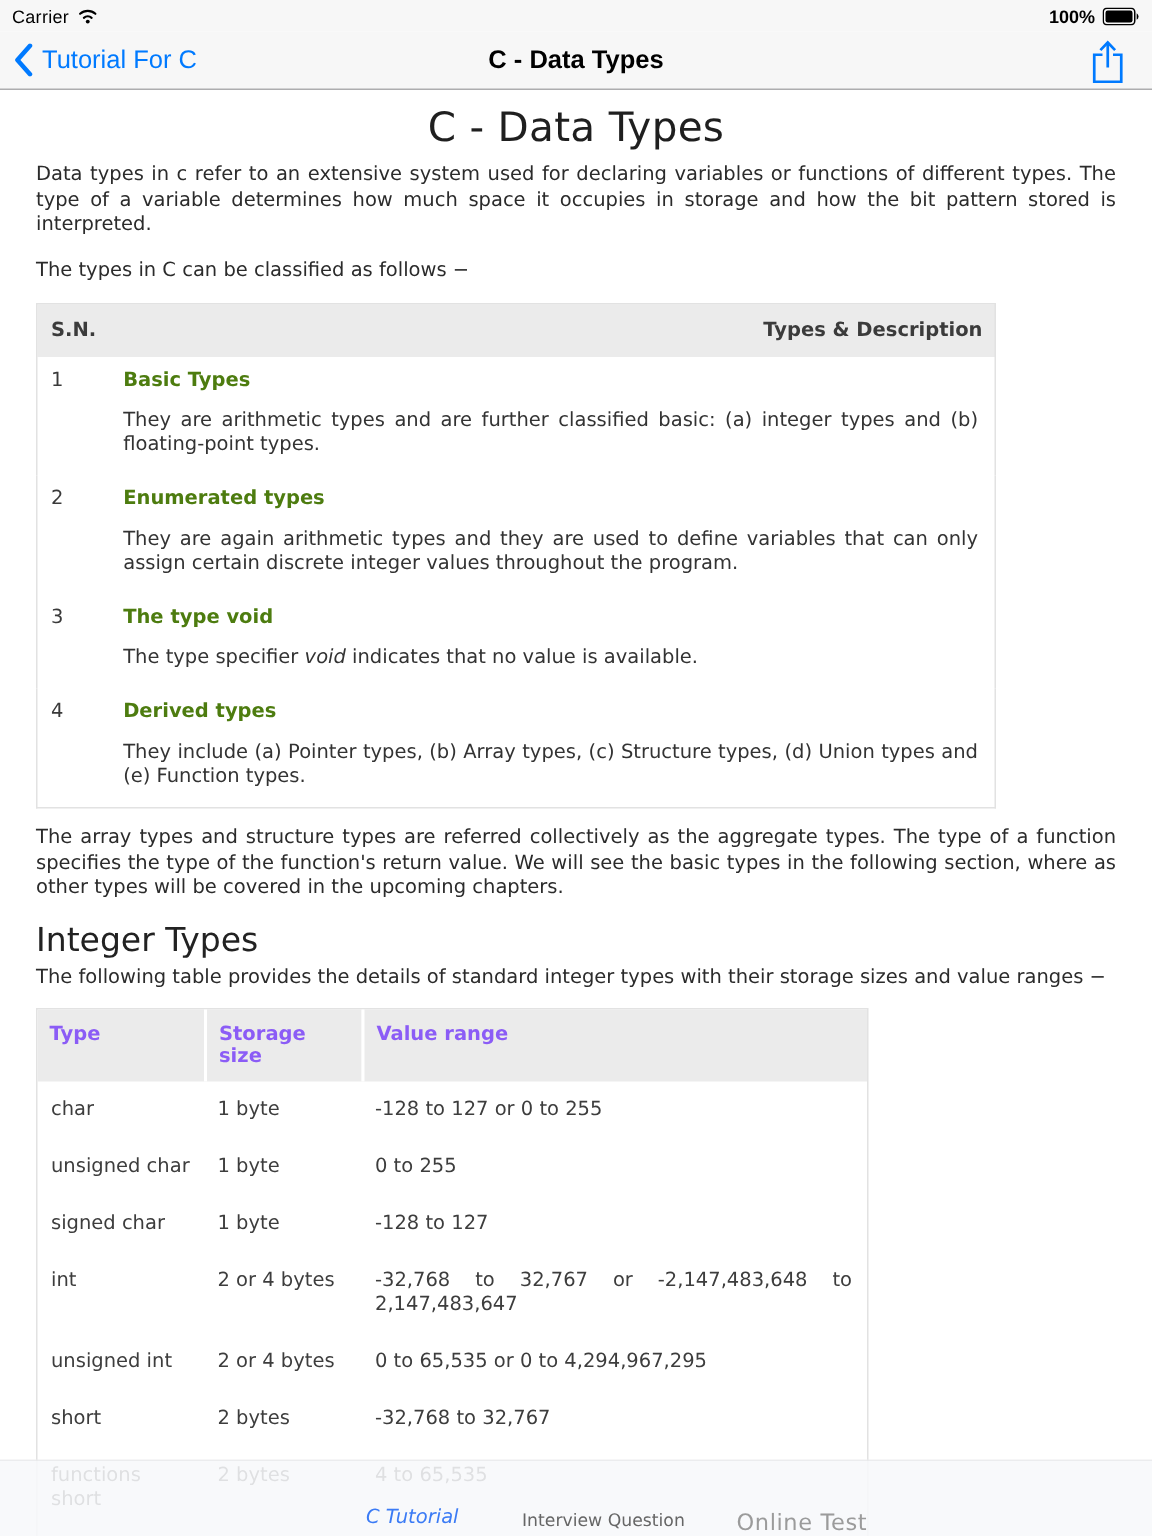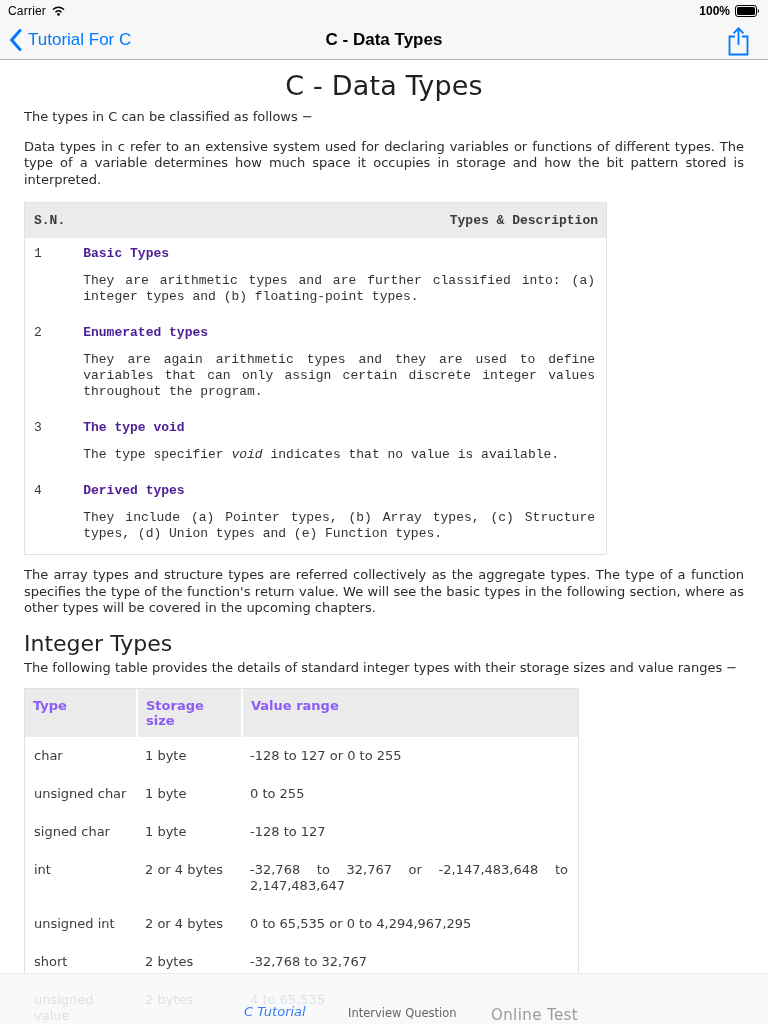--- a/index.html
+++ b/index.html
@@ -54,32 +54,32 @@
     text-align: center; font-size: 27px; font-weight: 400; color: #1f1f1f;
     margin: 9px 0 7px; line-height: 33px; letter-spacing: 0.2px;
   }
   .para {
     margin: 0 0 14px; line-height: 16.5px; text-align: justify; color: #2b2b2b;
   }
   .single-line { text-align: left; margin: 0 0 13px; }
 
   
   .types-table {
-    width: 583px; border-collapse: collapse; border: 1px solid #e2e2e2;
-    font-size: 13px; color: #333; margin: 0 0 0 0; font-family: Liberation Mono, monospace;
+    width: 640px; border-collapse: collapse; border: 1px solid #e2e2e2;
+    font-size: 13px; color: #333; margin: 0 0 0 0;
   }
   .types-table th {
     background: #ebebeb; padding: 10px 8px; font-weight: 700; color: #3b3b3b;
   }
   .types-table th.sn-col { width: 45px; text-align: left; padding-left: 9px; }
   .types-table th.desc-col { text-align: right; }
   .types-table td { vertical-align: top; padding: 8px 10px 4px 9px; }
   .types-table td.desc-cell { padding-left: 10px; padding-right: 11px; }
   .row-number { line-height: 16px; color: #3a3a3a; }
-  .row-title { margin: 0; font-weight: 700; color: #4c1d95; line-height: 16px; }
+  .row-title { margin: 0; font-weight: 700; color: #4d7c0f; line-height: 16px; }
   .row-desc { margin: 11px 0 8px; line-height: 16px; text-align: justify; color: #333; }
   .row-desc .it { font-style: italic; }
 
   
   .section-heading {
     font-size: 22px; font-weight: 400; color: #222;
     margin: 5px 0 0; line-height: 26px;
   }
   .section-intro { margin: 3px 0 0; line-height: 16.5px; }
 
@@ -161,36 +161,36 @@
           <path d="M7.6 7.4 L12.5 2.3 L17.4 7.4" fill="none" stroke="#007aff" stroke-width="1.8" stroke-linejoin="miter"></path>
           <path d="M9 10.5 H3.5 V28.5 H21.5 V10.5 H16" fill="none" stroke="#007aff" stroke-width="1.8"></path>
         </svg>
       </span>
     </button>
   </div>
 
   <div class="article">
     <h1 class="article-title">C - Data Types</h1>
 
+    <p class="para">Data types in c refer to an extensive system used for declaring variables or functions of different types. The type of a variable determines how much space it occupies in storage and how the bit pattern stored is interpreted.</p>
     <p class="para single-line">The types in C can be classified as follows −</p>
-    <p class="para">Data types in c refer to an extensive system used for declaring variables or functions of different types. The type of a variable determines how much space it occupies in storage and how the bit pattern stored is interpreted.</p>
 
     <table class="types-table">
       <thead>
         <tr>
           <th class="sn-col">S.N.</th>
           <th class="desc-col">Types &amp; Description</th>
         </tr>
       </thead>
       <tbody>
         <tr>
           <td class="row-number">1</td>
           <td class="desc-cell">
             <p class="row-title">Basic Types</p>
-            <p class="row-desc"><span>They are arithmetic types and are further classified into: (a) integer types and (b) floating-point types.</span><span class="it"></span><span></span></p>
+            <p class="row-desc"><span>They are arithmetic types and are further classified basic: (a) integer types and (b) floating-point types.</span><span class="it"></span><span></span></p>
           </td>
         </tr>
         <tr>
           <td class="row-number">2</td>
           <td class="desc-cell">
             <p class="row-title">Enumerated types</p>
             <p class="row-desc"><span>They are again arithmetic types and they are used to define variables that can only assign certain discrete integer values throughout the program.</span><span class="it"></span><span></span></p>
           </td>
         </tr>
         <tr>
@@ -253,21 +253,21 @@
           <td>unsigned int</td>
           <td>2 or 4 bytes</td>
           <td class="range-cell">0 to 65,535 or 0 to 4,294,967,295</td>
         </tr>
         <tr>
           <td>short</td>
           <td>2 bytes</td>
           <td class="range-cell">-32,768 to 32,767</td>
         </tr>
         <tr>
-          <td>unsigned value</td>
+          <td>functions short</td>
           <td>2 bytes</td>
           <td class="range-cell">4 to 65,535</td>
         </tr>
         <tr>
           <td>long</td>
           <td>4 bytes</td>
           <td class="range-cell">-2,147,483,648 to 2,147,483,647</td>
         </tr>
 
       </tbody>

